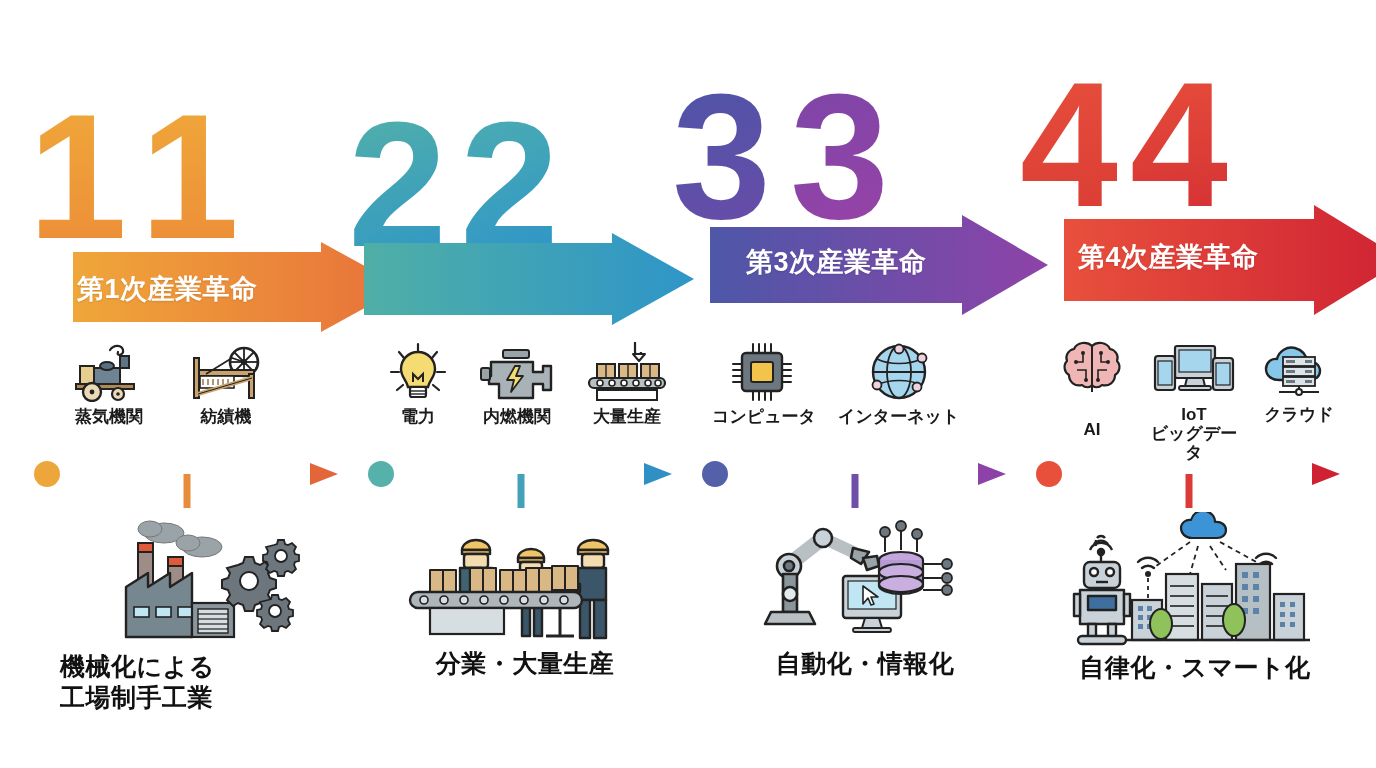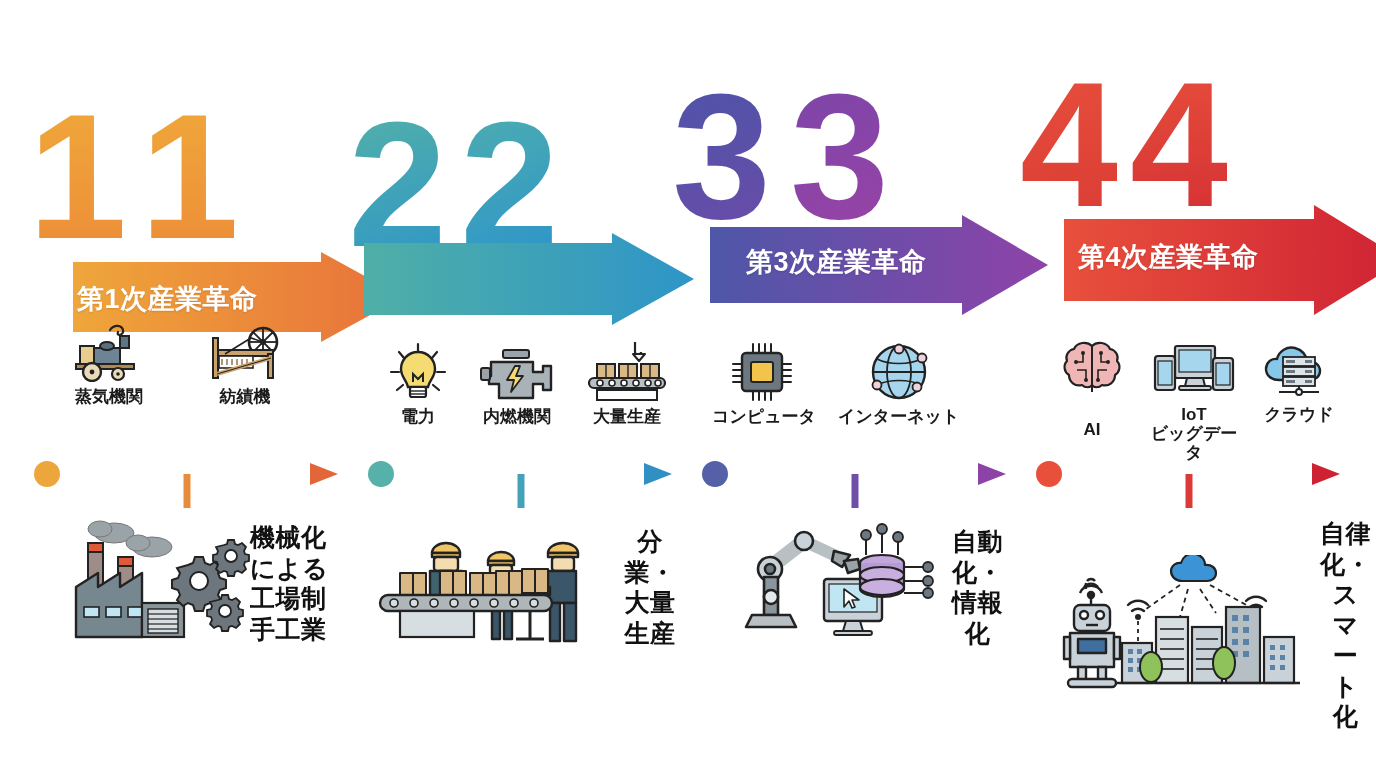--- a/index.html
+++ b/index.html
@@ -51,21 +51,21 @@
     color:#1a1a1a;
     text-align:center;
     line-height:1.12;
     white-space:pre-line;
   }
 
   
   .timeline{position:absolute;}
 
   
-  .scene{position:absolute;display:flex;flex-direction:row;align-items:center;}
+  .scene{position:absolute;display:flex;flex-direction:column;}
   .scene .art{display:flex;align-items:flex-end;justify-content:center;}
   .scene .title{
     font-size:25px;font-weight:700;color:#111111;
     text-align:center;line-height:1.22;white-space:pre-line;margin-top:6px;
     letter-spacing:.5px;
   }
 </style>
 </head>
 <body>
 
@@ -76,21 +76,21 @@
 
   <div class="bignum" style="left:348px;top:96px;background-image:linear-gradient(160deg,#55B2A6,#2E95C8);">2</div>
   <div class="bignum" style="left:460px;top:96px;background-image:linear-gradient(160deg,#4FAFAE,#2B93CB);">2</div>
 
   <div class="bignum" style="left:672px;top:68px;background-image:linear-gradient(160deg,#4C55A8,#6B4BA8);">3</div>
   <div class="bignum" style="left:790px;top:68px;background-image:linear-gradient(160deg,#7A46A8,#9A42A6);">3</div>
 
   <div class="bignum" style="left:1020px;top:56px;background-image:linear-gradient(170deg,#E8503C,#D93B34);">4</div>
   <div class="bignum" style="left:1130px;top:56px;background-image:linear-gradient(170deg,#E8503C,#D32F33);">4</div>
 
-  <div class="arrow" style="left:30px;top:252px;padding-left:43px;">
+  <div class="arrow" style="left:30px;top:242px;padding-left:43px;">
     <svg width="330" height="90" viewBox="0 0 330 90" aria-hidden="true">
       <defs>
         <linearGradient id="g1" x1="0" y1="0" x2="1" y2="0">
           <stop offset="0%" stop-color="#EFA63A"></stop>
             <stop offset="100%" stop-color="#E8713A"></stop>
         </linearGradient>
       </defs>
       <path d="M0,10 L248,10 L248,0 L330,45 L248,90 L248,80 L0,80 Z" fill="url(#g1)"></path>
     </svg>
     <span class="arrow-label" style="left:47px;top:29px;">第1次産業革命</span>
@@ -127,21 +127,21 @@
         <linearGradient id="g4" x1="0" y1="0" x2="1" y2="0">
           <stop offset="0%" stop-color="#E8503C"></stop>
             <stop offset="100%" stop-color="#CF2233"></stop>
         </linearGradient>
       </defs>
       <path d="M0,14 L250,14 L250,0 L340,55 L250,110 L250,96 L0,96 Z" fill="url(#g4)"></path>
     </svg>
     <span class="arrow-label" style="left:46px;top:34px;">第4次産業革命</span>
   </div>
 
-  <div class="techrow" style="left:70px;top:320px;gap:57px;justify-content:center;">
+  <div class="techrow" style="left:70px;top:340px;gap:38px;justify-content:center;">
     <div class="tech">
       <span class="glyph">
         <svg width="78" height="58" viewBox="0 0 78 58">
           <path d="M40 6c4-6 12-5 13 0s-7 7-5 2" fill="none" stroke="#222" stroke-width="2.2" stroke-linecap="round"></path>
           <rect x="10" y="22" width="14" height="18" fill="#E8CE8E" stroke="#222" stroke-width="2"></rect>
           <path d="M24 24h26v16H24z" fill="#6E8494" stroke="#222" stroke-width="2"></path>
           <ellipse cx="37" cy="22" rx="7" ry="4" fill="#58707F" stroke="#222" stroke-width="2"></ellipse>
           <rect x="50" y="12" width="9" height="12" fill="#5E7584" stroke="#222" stroke-width="2"></rect>
           <rect x="6" y="40" width="58" height="5" fill="#B08A54" stroke="#222" stroke-width="2"></rect>
           <circle cx="22" cy="48" r="9" fill="#EADAB8" stroke="#222" stroke-width="2.4"></circle>

